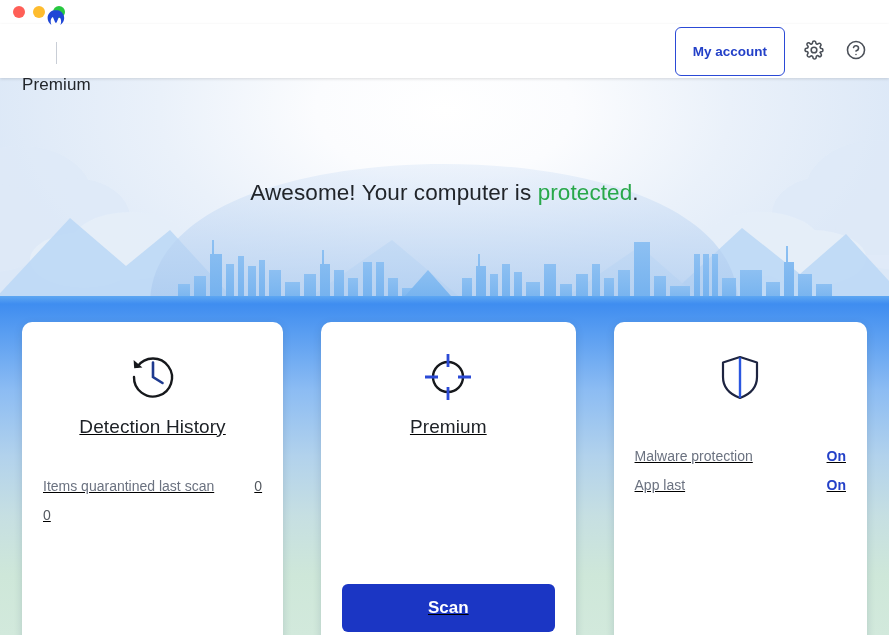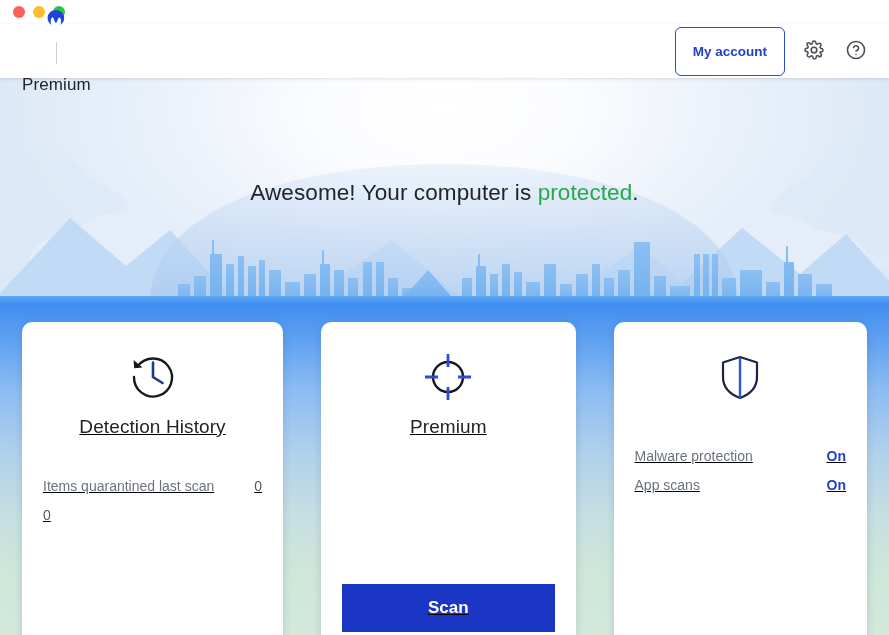--- a/index.html
+++ b/index.html
@@ -130,21 +130,21 @@
   .row .value { color: #53585f; font-size: 14px; }
   .row .value.blue { color: #2340c8; font-weight: bold; font-size: 14px; }
   .row .value.sched {
     color: #2340c8; font-weight: bold; text-align: right; line-height: 1.35;
   }
   .scan-btn {
     margin-top: auto;
     width: 100%;
     background: #1b36c4;
     color: #ffffff;
-    border: none; border-radius: 0;
+    border: none; border-radius: 6px;
     font-size: 17px; font-weight: bold;
     padding: 14px 0;
     cursor: pointer;
     font-family: "Liberation Sans", sans-serif;
   }
 </style>
 </head>
 <body>
 
 <div class="app-window">
@@ -348,20 +348,20 @@
           <path d="M28 8 L45 13.5 V28 C45 38.5 37.5 45.5 28 49 C18.5 45.5 11 38.5 11 28 V13.5 Z" stroke="#1d2440" stroke-width="2.2" fill="none" stroke-linejoin="round"></path>
           <path d="M28 8.5 L28 48.8" stroke="#2b57e0" stroke-width="2.4"></path>
         </svg>
       </div>
       <div class="card-rows">
         <div class="row">
           <span class="label">Malware protection</span>
           <span class="value blue">On</span>
         </div>
         <div class="row">
-          <span class="label">App scans</span>
+          <span class="label">App last</span>
           <span class="value blue">On</span>
         </div>
       </div>
     </div>
 
   </div>
 </div>
 
 </body></html>

